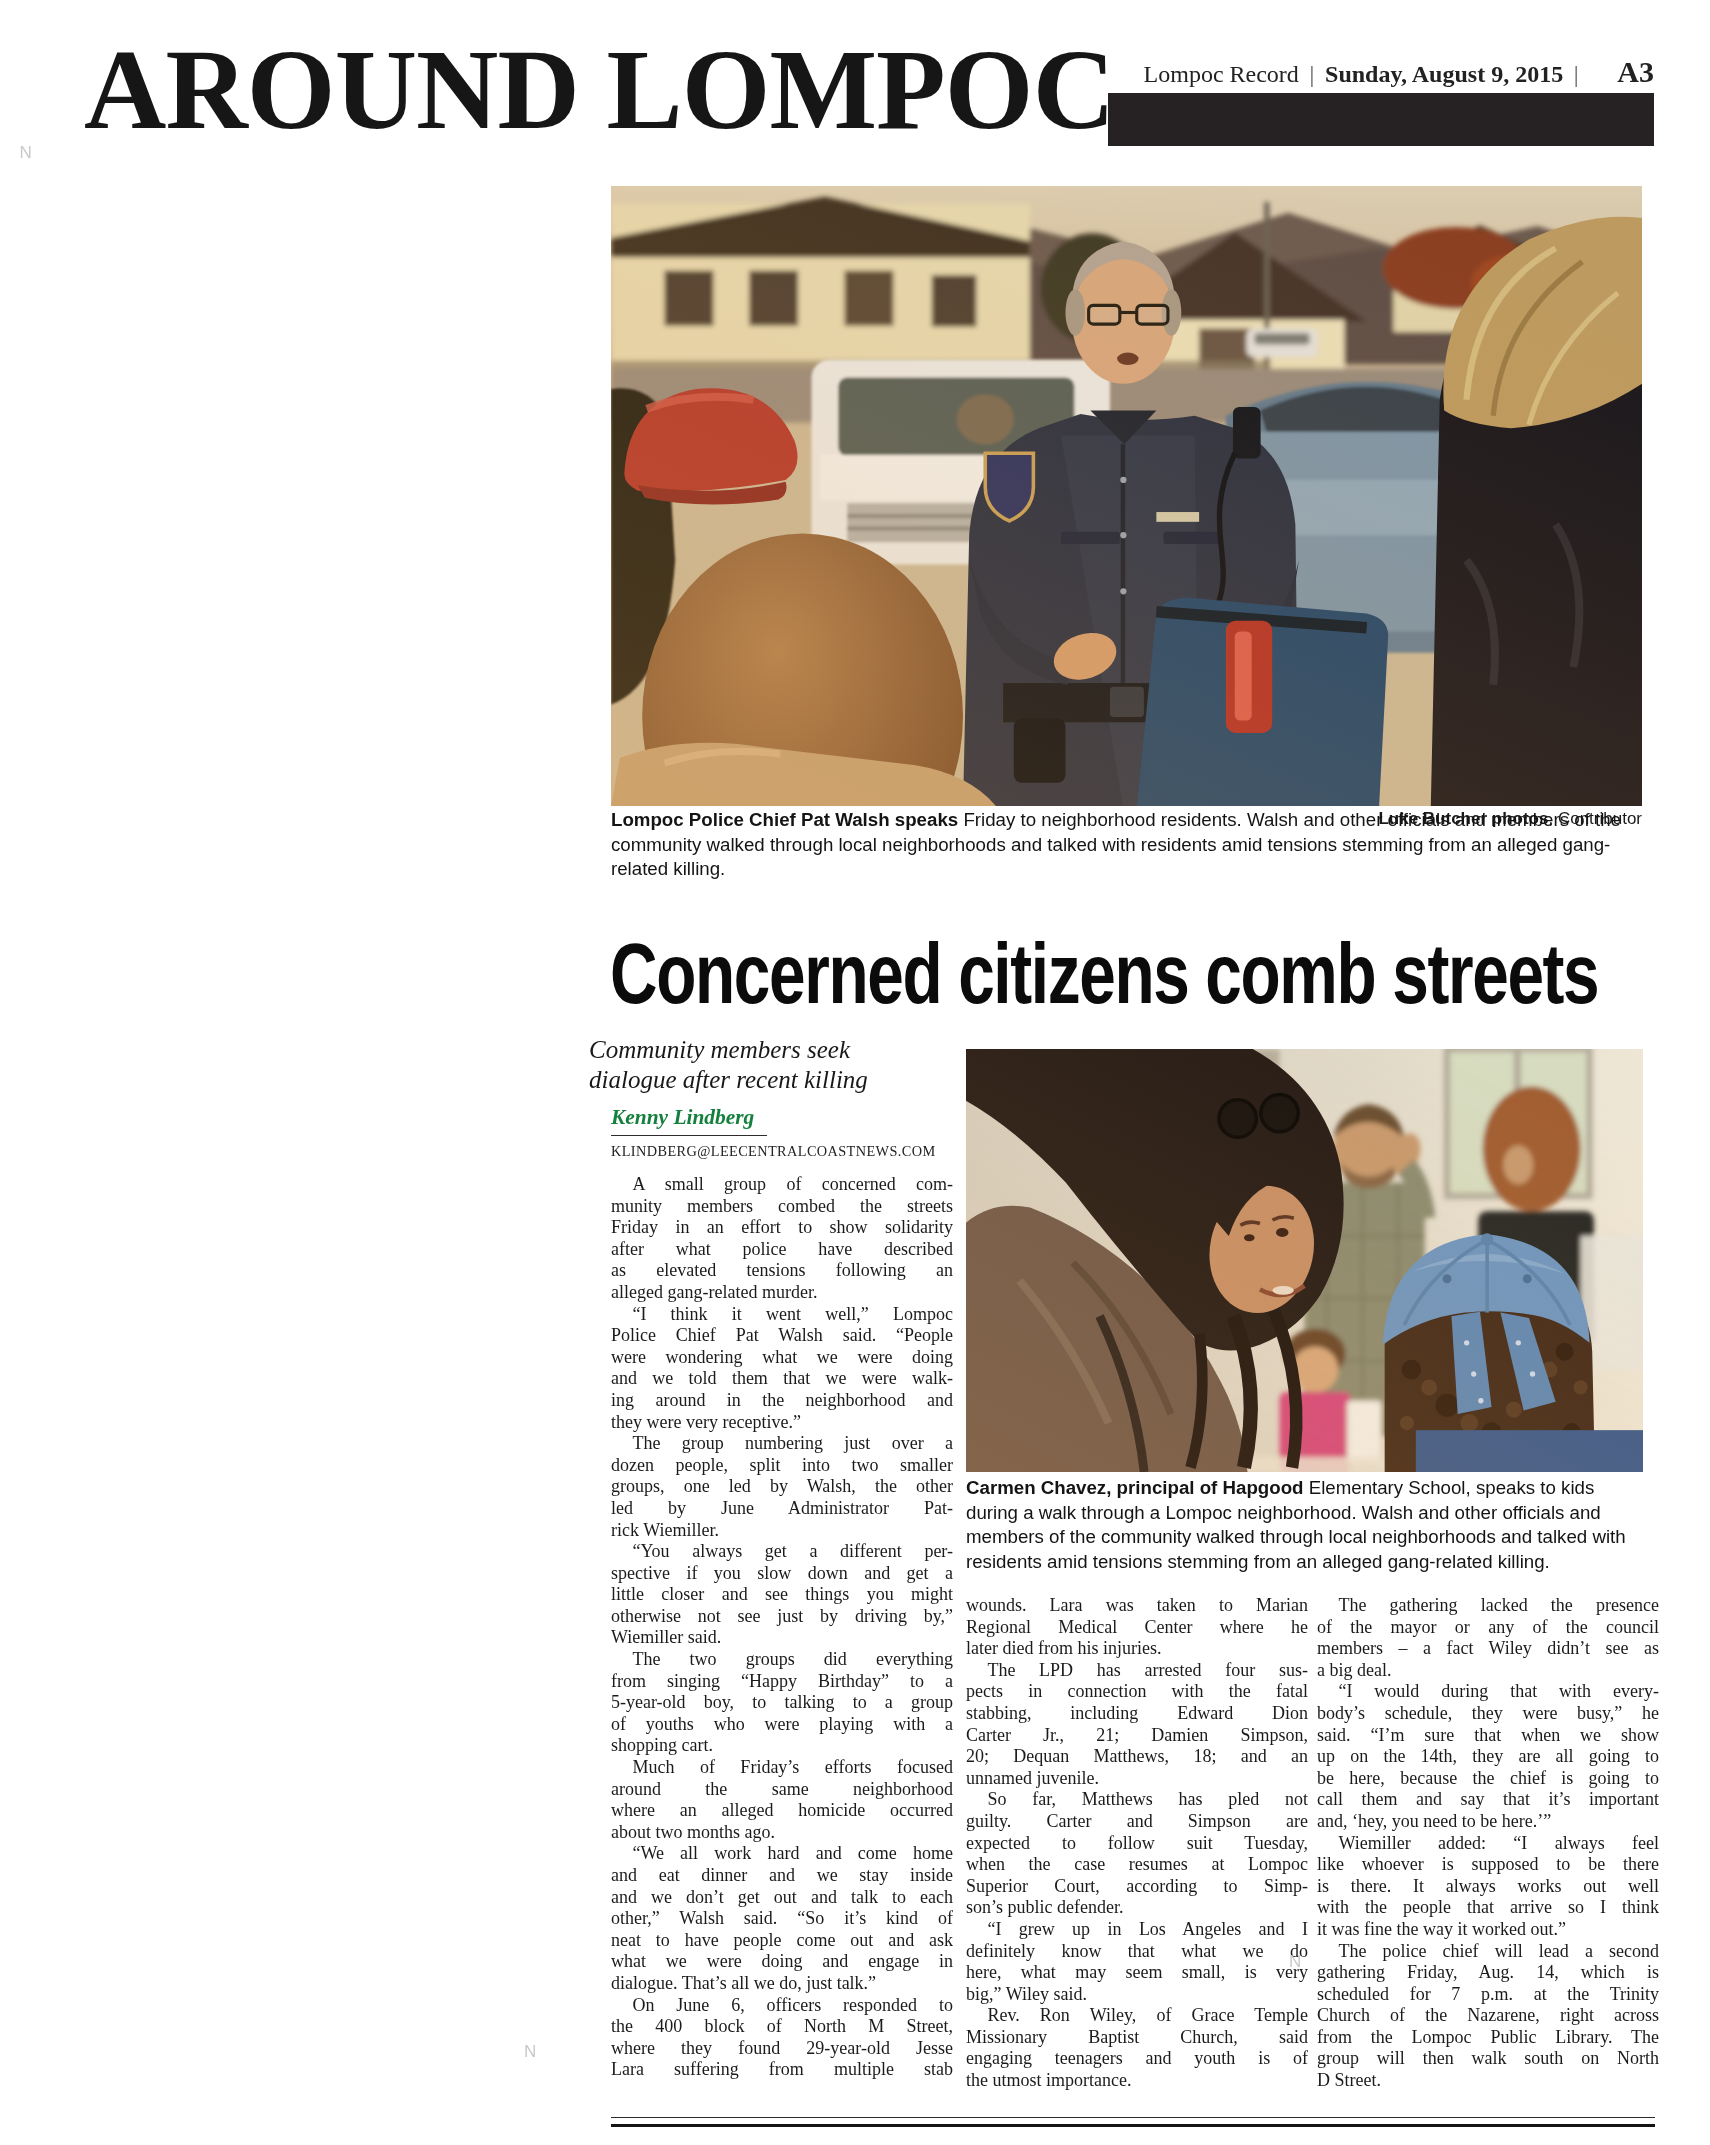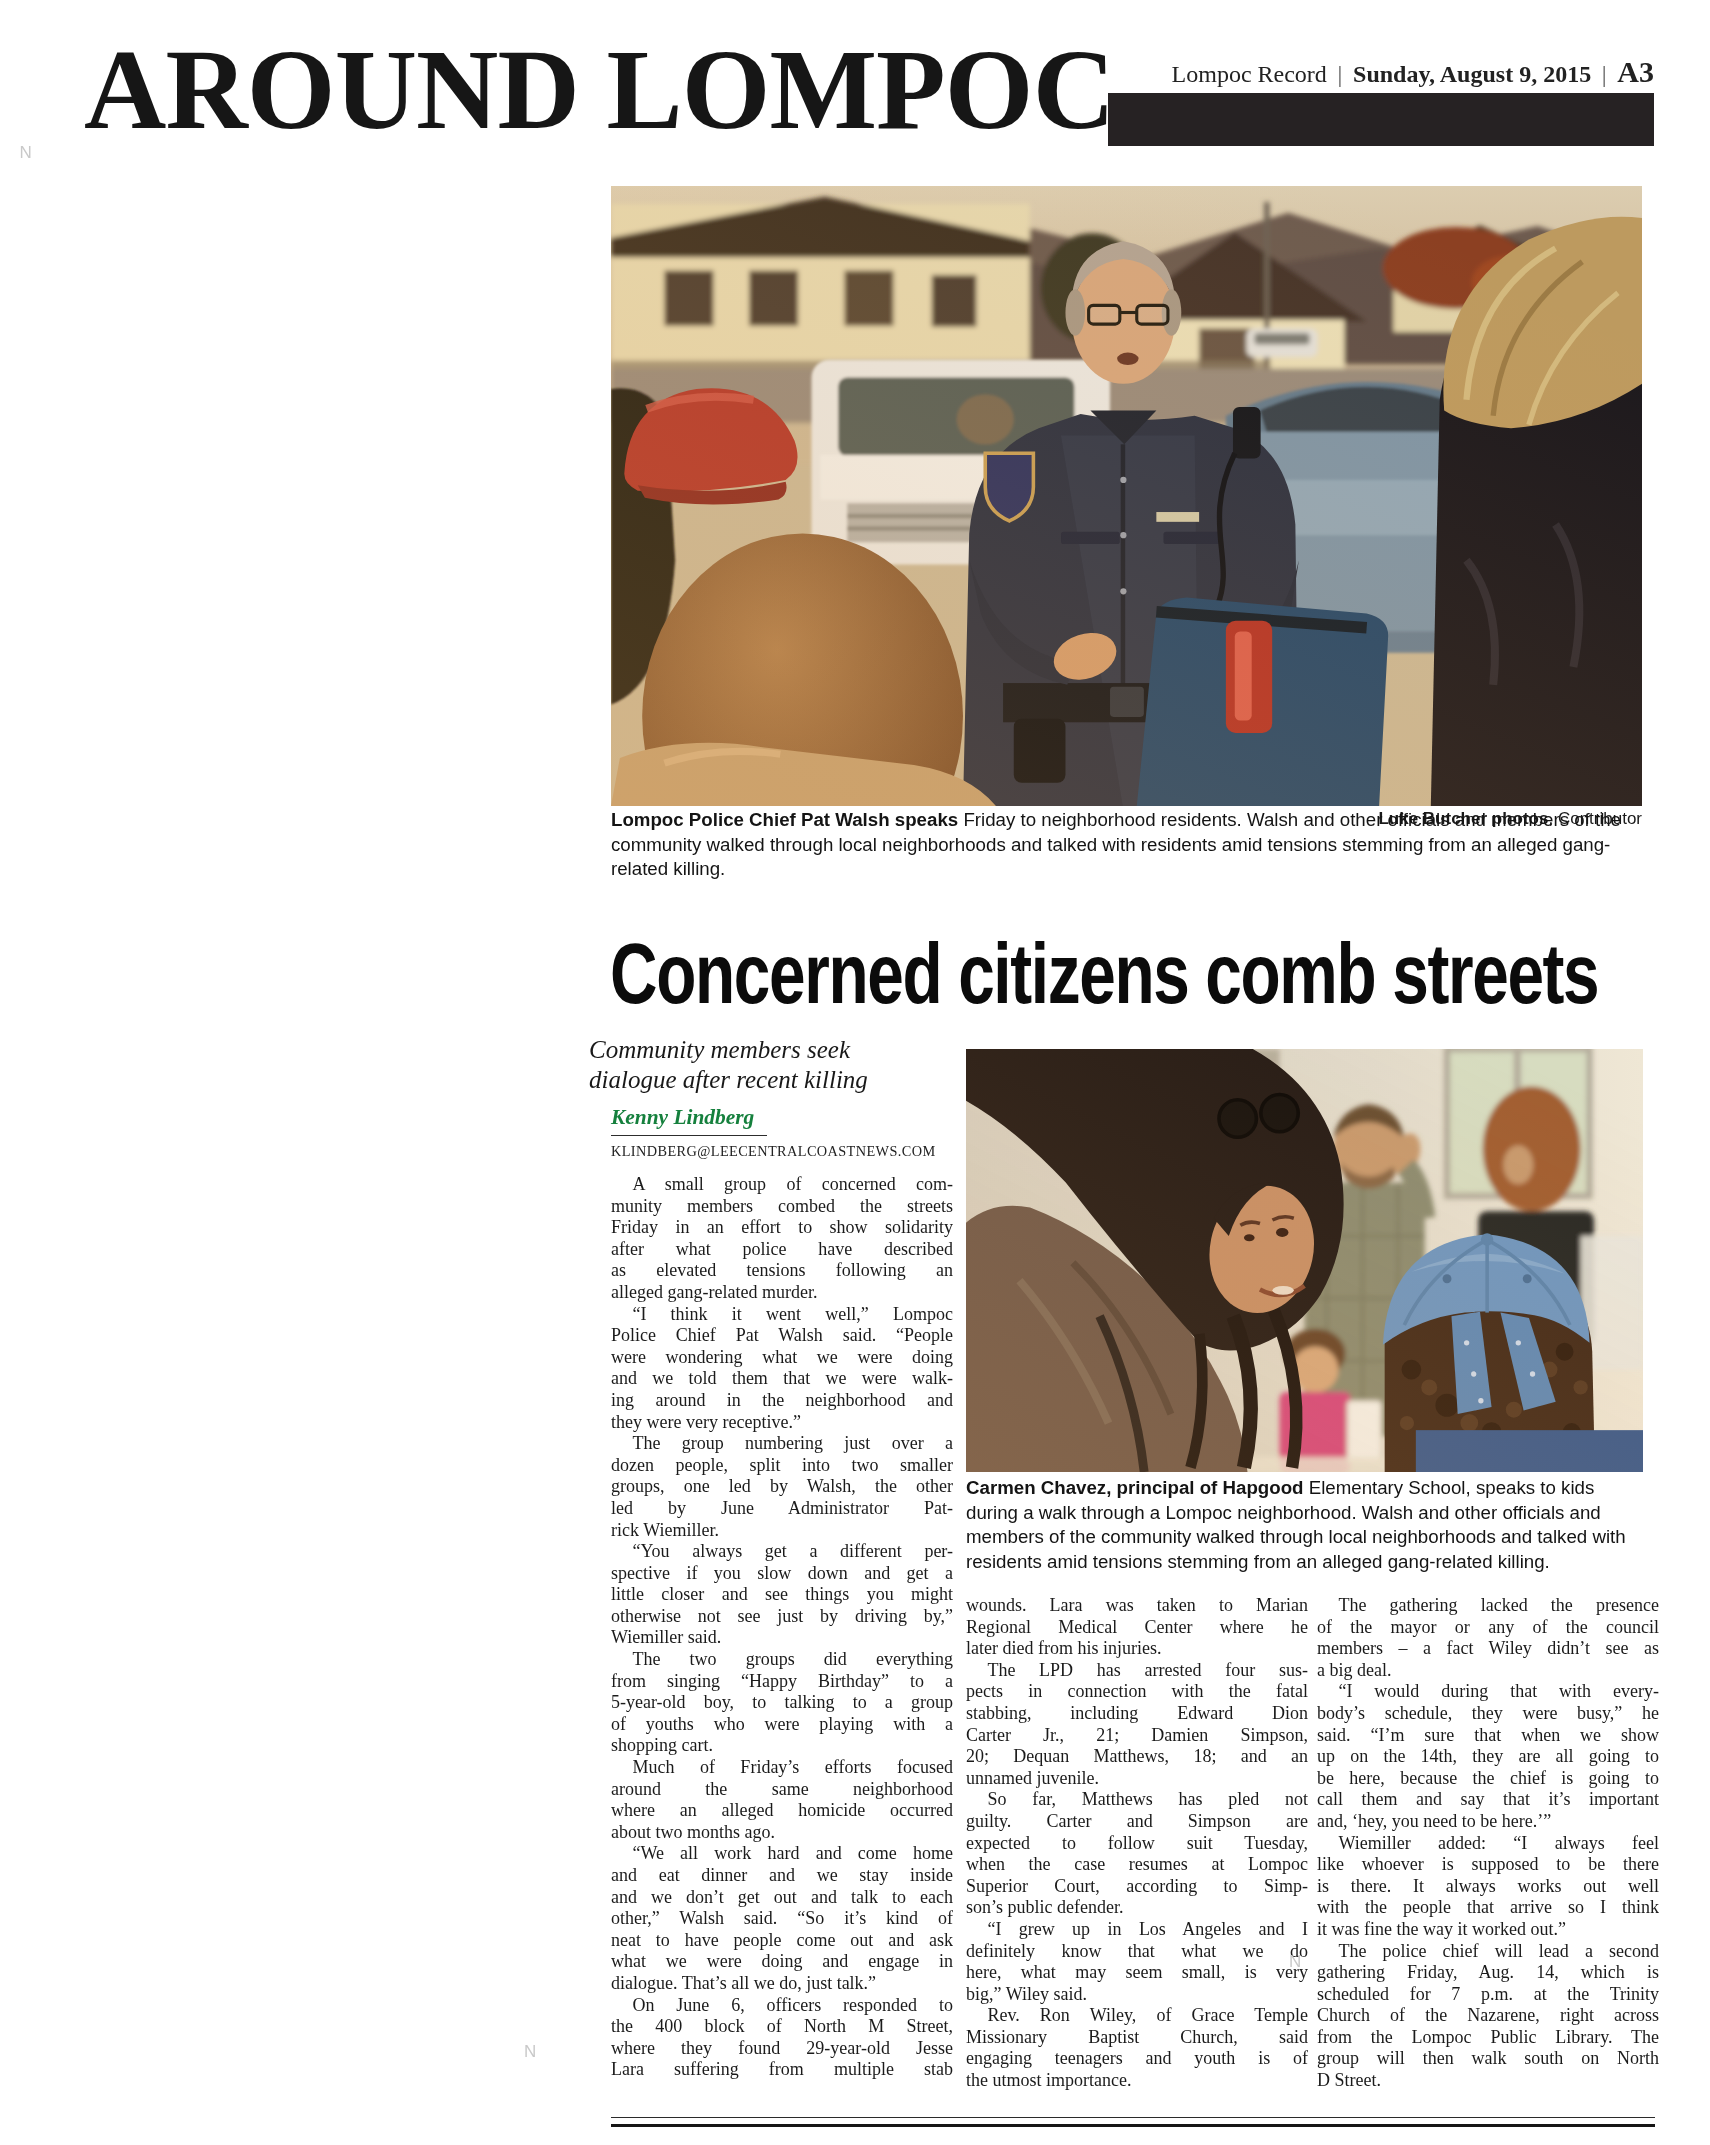--- a/index.html
+++ b/index.html
@@ -7,21 +7,21 @@
         font-family:"Liberation Serif","DejaVu Serif",serif;color:#1c1c1c;}
   
   .section-title{position:absolute;left:84px;top:30px;font-family:"Liberation Serif",serif;
     font-weight:700;font-size:114px;line-height:1.05;letter-spacing:-0.9px;color:#161616;white-space:nowrap;}
   .masthead-bar{position:absolute;left:1108px;top:93px;width:546px;height:53px;background:#262223;}
   .edition-line{position:absolute;top:55px;left:0;width:1654px;text-align:right;
     font-family:"Liberation Serif",serif;font-size:24px;color:#222;white-space:nowrap;}
   .edition-line .pub{font-weight:400;}
   .edition-line .sep{color:#555;padding:0 10.7px;font-weight:400;}
   .edition-line .date{font-weight:700;}
-  .edition-line .pageno{font-weight:700;font-size:30px;}
+  .edition-line .pageno{font-weight:700;font-size:30px;margin-left:28px;}
   
   .photo{position:absolute;overflow:hidden;background:#c9b897;}
   #photo1{left:611px;top:186px;width:1031px;height:620px;}
   #photo2{left:966px;top:1049px;width:677px;height:423px;}
   .photo svg{display:block;width:100%;height:100%;}
   
   .credit{position:absolute;left:611px;top:809px;width:1031px;text-align:right;
     font-family:"Liberation Sans","DejaVu Sans",sans-serif;font-size:17px;color:#1a1a1a;}
   .credit b{font-weight:700;}
   .caption{position:absolute;font-family:"Liberation Sans","DejaVu Sans",sans-serif;

